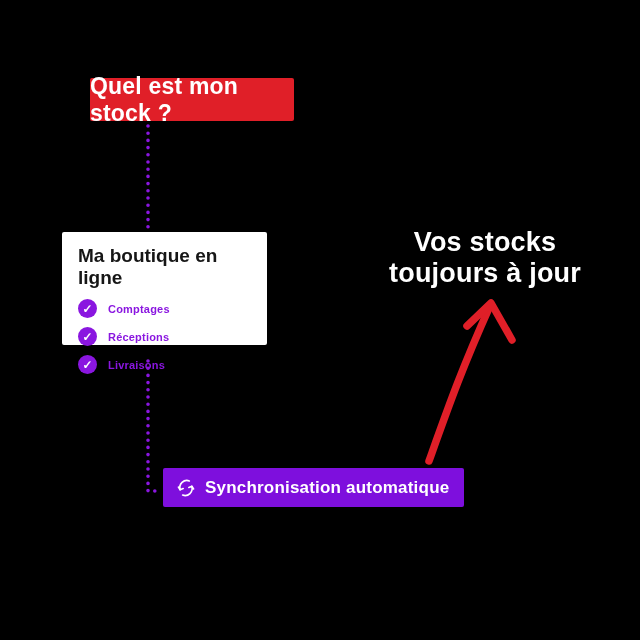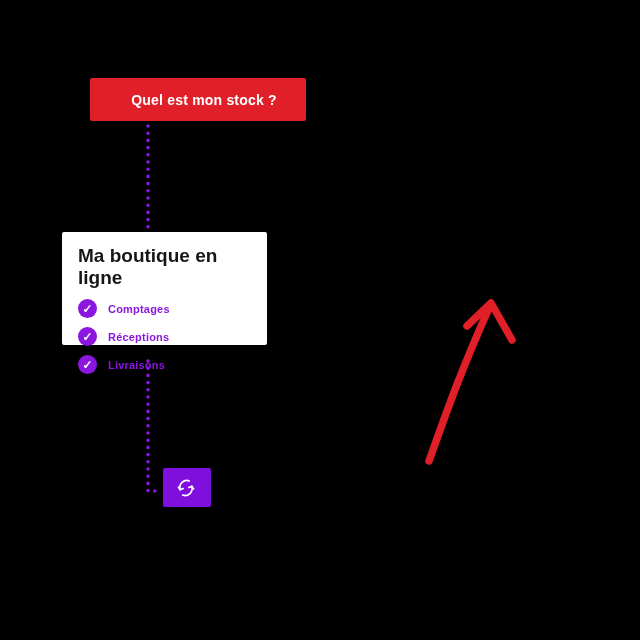--- a/index.html
+++ b/index.html
@@ -17,21 +17,21 @@
   }
   .overlay{position:absolute;left:0;top:0;pointer-events:none;}
   .dot-line{stroke:var(--purple-bright);stroke-width:3.6;fill:none;
     stroke-linecap:round;stroke-dasharray:0 7.2;}
   .arrow-stroke{stroke:var(--red);stroke-width:7.5;fill:none;
     stroke-linecap:round;stroke-linejoin:round;}
   .q-box{
     position:absolute;left:90px;top:78px;width:204px;height:43px;
     background:var(--red);color:var(--white);border-radius:2px;
     display:flex;align-items:center;justify-content:center;
-    font-size:14px;font-weight:bold;letter-spacing:.2px;padding-left:12px;
+    font-size:23px;font-weight:bold;letter-spacing:.2px;
   }
   .shop-card{
     position:absolute;left:62px;top:232px;width:205px;height:113px;
     background:var(--white);border-radius:2px;box-sizing:border-box;
     padding:13px 14px 10px 16px;
   }
   .shop-title{font-size:19px;font-weight:bold;color:var(--card-text);margin-bottom:10px;}
   .shop-item{display:flex;align-items:center;gap:11px;margin-bottom:9px;}
   .check{
     width:19px;height:19px;border-radius:50%;background:var(--purple-bright);
@@ -86,16 +86,21 @@
     </div>
   </div>
 
   <div class="sync-banner">
     <svg class="sync-icon" viewBox="0 0 24 24">
       <path d="M16 3.5 A 8.5 8.5 0 0 0 5 14"></path>
       <path d="M2.9 10.9 L5 14 L8.6 12.6"></path>
       <path d="M8 20.5 A 8.5 8.5 0 0 0 19 10"></path>
       <path d="M21.1 13.1 L19 10 L15.4 11.4"></path>
     </svg>
+    <span>Synchronisation automatique</span>
   </div>
 
+  <div class="annotation">
+    <div>Vos stocks</div>
+    <div>toujours à jour</div>
+  </div>
 
 </div>
 
 </body></html>

